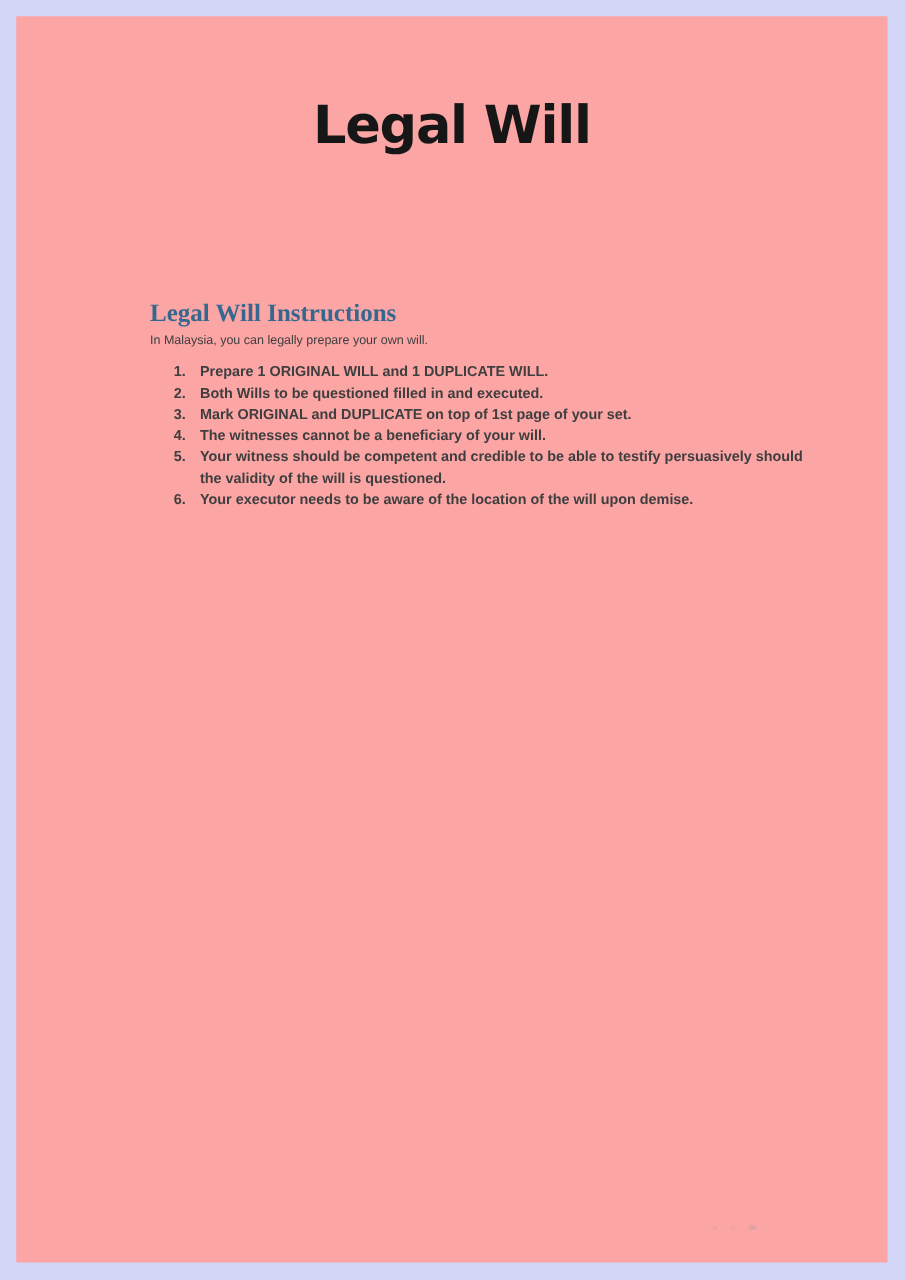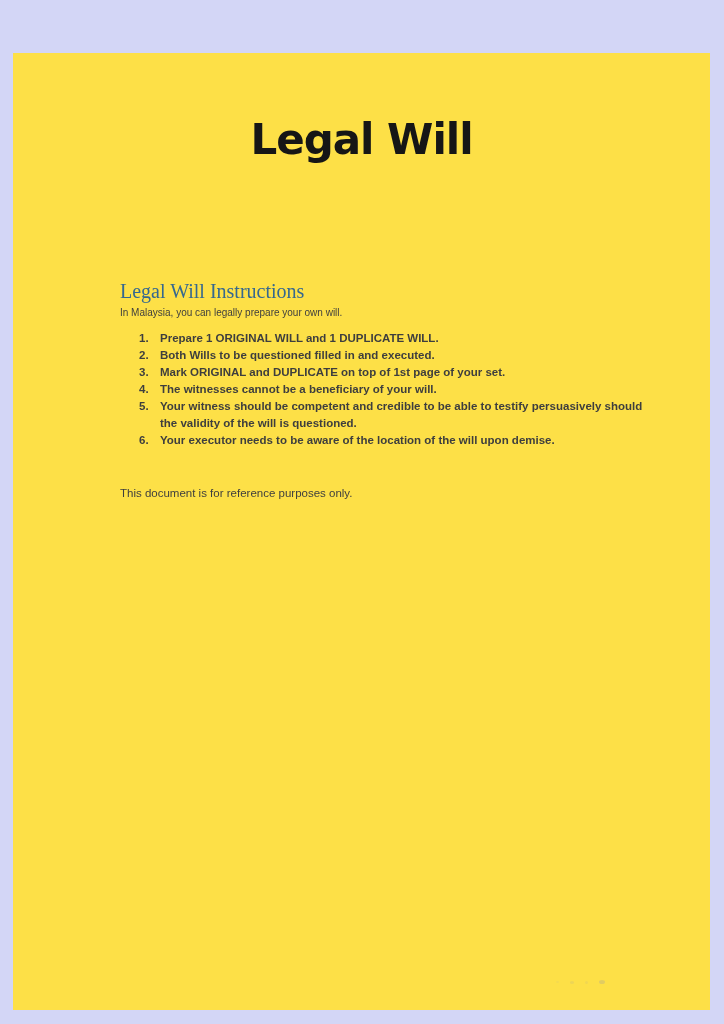--- a/index.html
+++ b/index.html
@@ -13,41 +13,40 @@
     position: relative;
     font-family: "Liberation Sans", sans-serif;
     overflow: hidden;
   }
   .page {
     position: absolute;
     left: 13px;
     top: 13px;
     right: 14px;
     bottom: 14px;
-    background: #fde047;
-    margin-top: 40px;
+    background: #fca5a5;
   }
   .doc-title {
     margin: 62px 0 0 0;
     text-align: center;
     font-family: "DejaVu Sans", sans-serif;
     font-weight: 800;
     font-size: 42px;
     line-height: 1.2;
     letter-spacing: -1px;
     color: #161616;
   }
   .content {
     padding-left: 107px;
     padding-right: 60px;
   }
   .section-heading {
     margin: 114px 0 2px 0;
     font-family: "Liberation Serif", "DejaVu Serif", serif;
-    font-weight: normal;
+    font-weight: bold;
     font-size: 20px;
     line-height: 1.2;
     color: #35688f;
   }
   .intro-line {
     margin: 0;
     font-size: 10px;
     line-height: 16px;
     color: #3e3e3e;
   }
@@ -112,21 +111,20 @@
 
     <ol class="doc-list">
       <li>Prepare 1 ORIGINAL WILL and 1 DUPLICATE WILL.</li>
       <li>Both Wills to be questioned filled in and executed.</li>
       <li>Mark ORIGINAL and DUPLICATE on top of 1st page of your set.</li>
       <li>The witnesses cannot be a beneficiary of your will.</li>
       <li>Your witness should be competent and credible to be able to testify persuasively should the validity of the will is questioned.</li>
       <li>Your executor needs to be aware of the location of the will upon demise.</li>
     </ol>
 
-    <p class="reference-note">This document is for reference purposes only.</p>
 
   </div>
 
   <div class="watermark">
     <i></i>
       <i></i>
       <i></i>
       <i></i>
   </div>
 

